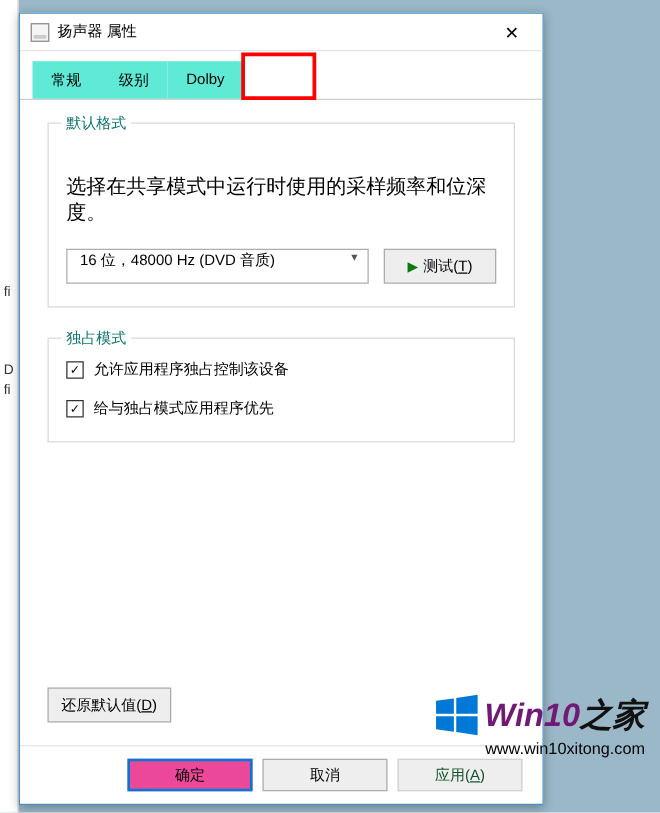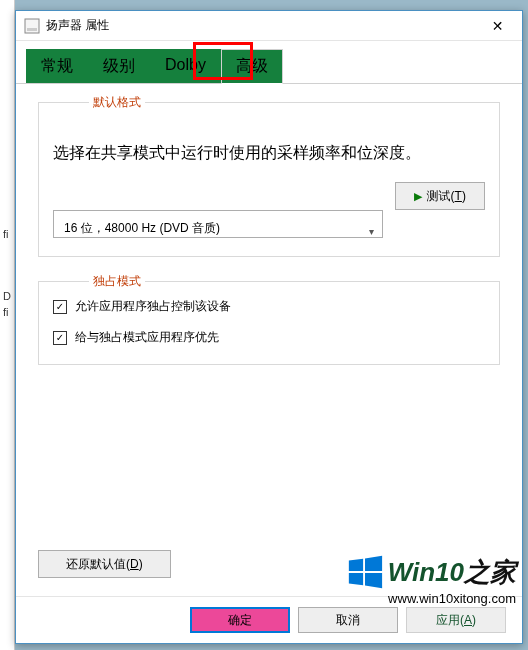--- a/index.html
+++ b/index.html
@@ -22,21 +22,21 @@
     .left-fragment .fi {
       position: absolute;
       left: 3px;
       font-size: 11px;
       color: #333;
     }
     .dialog {
       position: absolute;
       left: 15px;
       top: 10px;
-      width: 508px;
+      width: 420px;
       height: 634px;
       background: #fff;
       border: 1px solid #4a90c2;
       box-shadow: 0 2px 8px rgba(0,0,0,0.3);
       display: flex;
       flex-direction: column;
     }
     .titlebar {
       height: 30px;
       display: flex;
@@ -67,24 +67,24 @@
     .tabs {
       display: flex;
       padding: 8px 10px 0 10px;
       border-bottom: 1px solid #d0d0d0;
       position: relative;
     }
     .tab {
       padding: 6px 14px;
       border: 1px solid transparent;
       border-bottom: none;
-      font-size: 16px;
-      color: #000;
-      cursor: pointer;
-      background: #15803d;
+      font-size: 12px;
+      color: #000;
+      cursor: pointer;
+      background: #5eead4;
       position: relative;
       text-align: right;
     }
     .tab.active {
       border-color: #d0d0d0;
       border-bottom: 1px solid #fff;
       margin-bottom: -1px;
       z-index: 2;
     }
     .tab-highlight {
@@ -108,46 +108,44 @@
       margin-bottom: 24px;
       position: relative;
     }
     .groupbox .legend {
       position: absolute;
       top: -9px;
       left: 10px;
       background: #fff;
       padding: 0 4px;
       font-size: 12px;
-      color: #c2410c;
-      margin-left: 40px;
+      color: #0f766e;
     }
     .desc {
       font-size: 16px;
       color: #000;
       margin-bottom: 18px;
       margin-top: 24px;
     }
     .format-row {
       display: flex;
       gap: 12px;
       align-items: stretch;
     }
     .select {
       flex: 1;
       height: 28px;
       border: 1px solid #adadad;
       background: #fff;
       display: flex;
-      align-items: flex-end;
+      align-items: flex-start;
       justify-content: space-between;
       padding: 0 8px 0 10px;
       font-size: 12px;
       cursor: pointer;
-      margin-top: 28px;
     }
     .select .chev {
       font-size: 10px;
       color: #555;
     }
     .testbtn {
       width: 90px;
       height: 28px;
       border: 1px solid #adadad;
       background: #eee;
@@ -179,21 +177,21 @@
       color: #000;
       background: #fff;
     }
     .restore-row {
       position: absolute;
       left: 22px;
       bottom: 18px;
     }
     .restore-btn {
       height: 28px;
-      padding: 0 27px;
+      padding: 0 10px;
       border: 1px solid #adadad;
       background: #eee;
       font-size: 12px;
       cursor: pointer;
       display: inline-flex;
       align-items: center;
     }
     .footer {
       border-top: 1px solid #e5e5e5;
       padding: 10px 16px;
@@ -271,21 +269,20 @@
     <span class="title">扬声器 属性</span>
     <div class="closebtn">
       <span>✕</span>
     </div>
   </div>
 
   <div class="tabs">
     <div class="tab"><span>常规</span></div>
     <div class="tab"><span>级别</span></div>
     <div class="tab"><span>Dolby</span></div>
-    <div class="tab active"><span>高级</span></div>
     <div class="tab-highlight"></div>
   </div>
 
   <div class="content">
 
     <div class="groupbox">
       <span class="legend">默认格式</span>
       <div class="desc">选择在共享模式中运行时使用的采样频率和位深度。</div>
       <div class="format-row">
         <div class="select">
@@ -337,17 +334,17 @@
   <div class="logo-row">
     <span class="winlogo">
       <svg viewBox="0 0 40 40">
         <polygon points="3,8 18,6 18,19 3,19" fill="#0078d7"></polygon>
         <polygon points="20,5.7 38,3 38,19 20,19" fill="#0078d7"></polygon>
         <polygon points="3,21 18,21 18,34 3,32" fill="#0078d7"></polygon>
         <polygon points="20,21 38,21 38,37 20,34.3" fill="#0078d7"></polygon>
       </svg>
     </span>
     <span class="brand">
-      <span style="color:#14532d">Win10</span><span>之家</span>
+      <span style="color:#701a75">Win10</span><span>之家</span>
     </span>
   </div>
   <div class="url">www.win10xitong.com</div>
 </div>
 
 </body></html>

